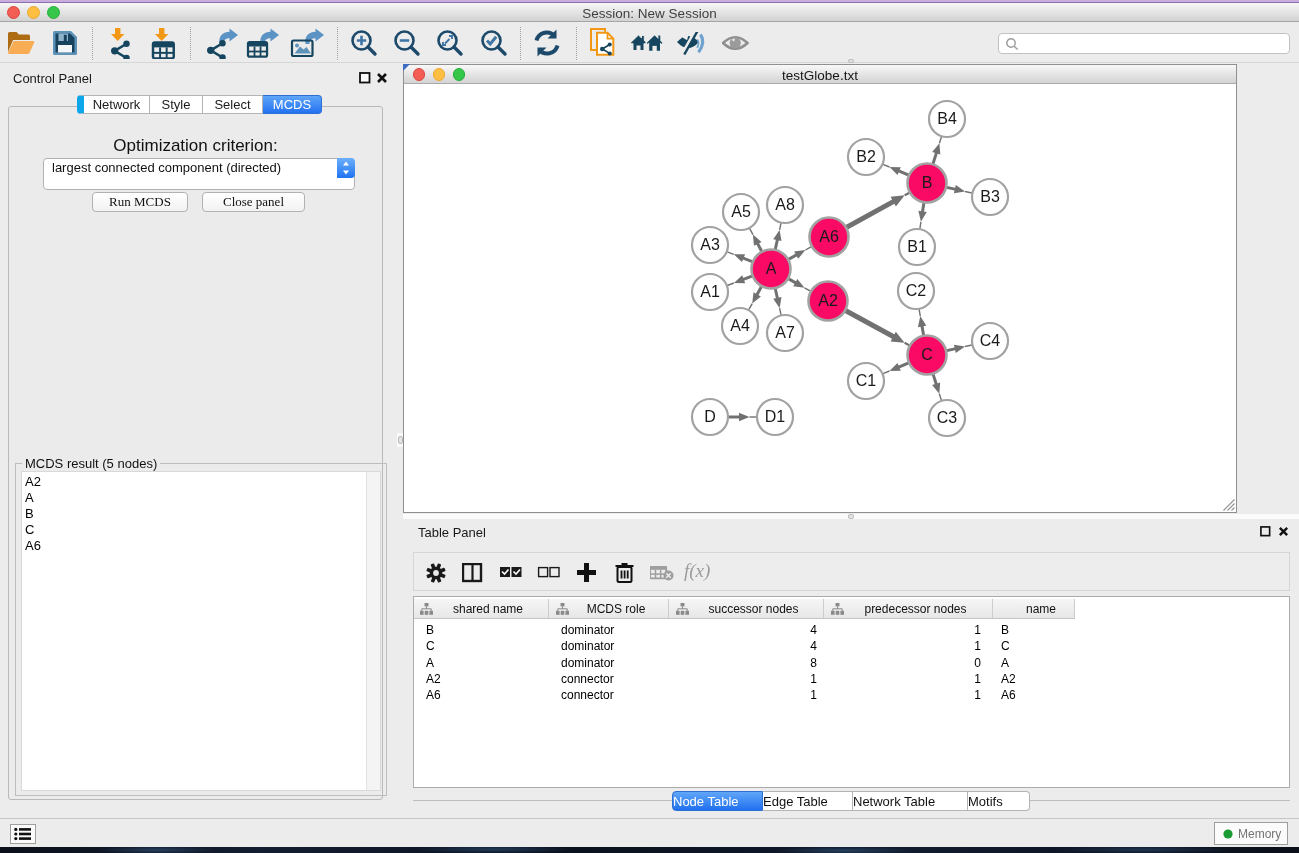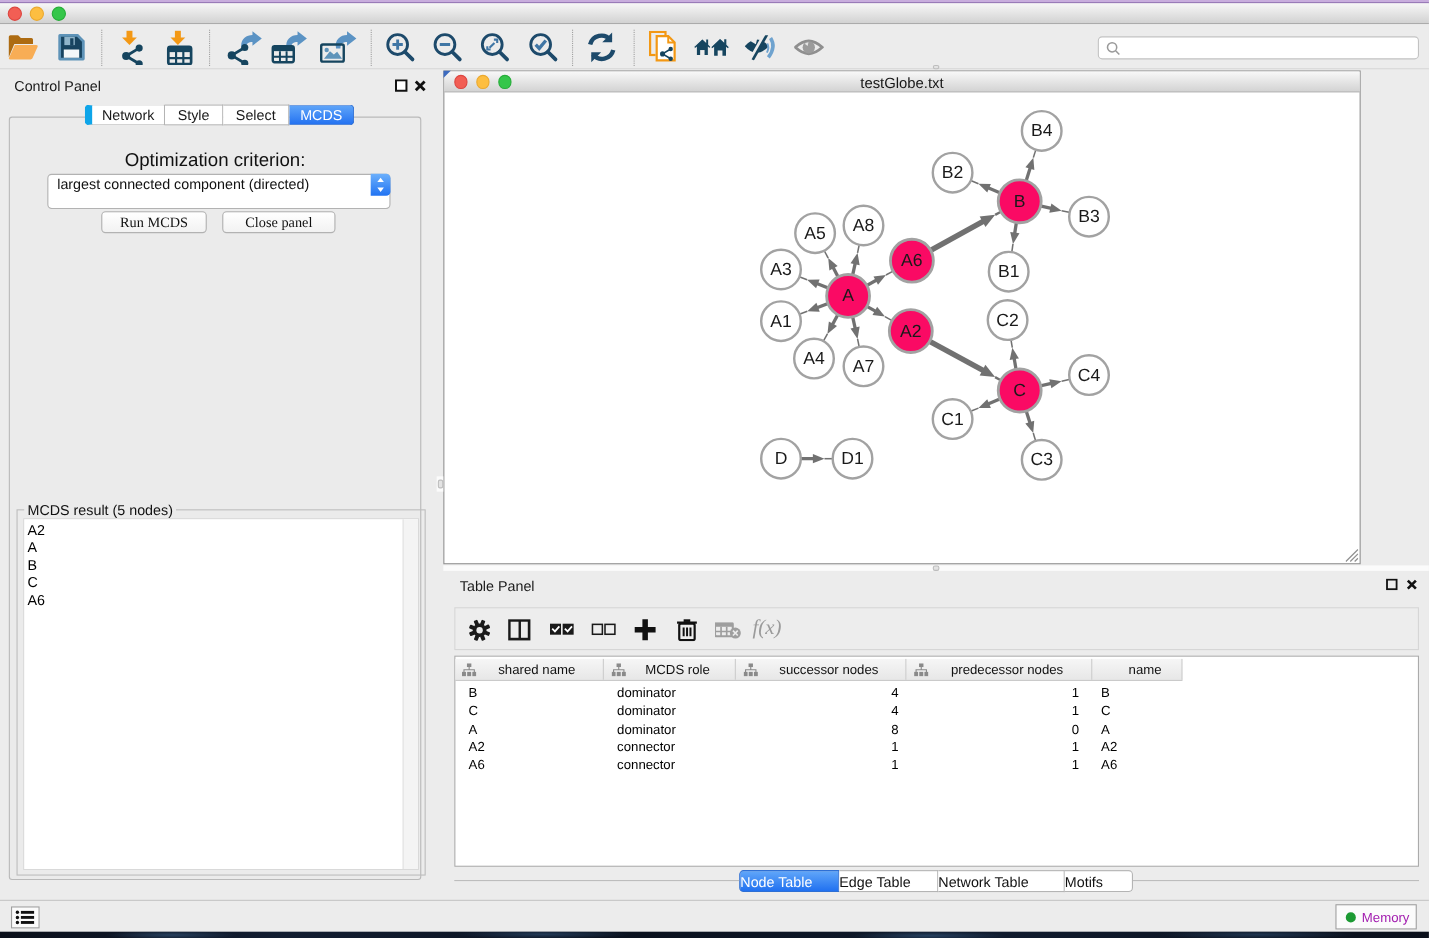--- a/index.html
+++ b/index.html
@@ -32,27 +32,28 @@
 #tp-title { position:absolute; left:15px; top:6px; font-size:13px; color:#1a1a1a; }
 #tp-toolbar { position:absolute; left:10px; top:33px; width:877px; height:39px; border:1px solid #d6d6d6; background:#ededed; }
 #tp-table { position:absolute; left:10px; top:77px; width:877px; height:192px; background:#fff; border:1px solid #ababab; }
 #tp-thead { position:absolute; left:0; top:2px; width:661px; height:20px; background:linear-gradient(#f6f6f6,#e7e7e7); border-bottom:1px solid #c5c5c5; }
 .thcell { position:absolute; top:0; height:19px; border-right:1px solid #cdcdcd; font-size:12px; color:#111; text-align:center; line-height:21px; padding-left:14px; }
 .trow { position:absolute; left:0; width:875px; height:16px; font-size:12px; color:#000; }
 .btab { position:absolute; top:0; height:20px; background:#fff; border:1px solid #b4b4b4; border-left:none; font-size:13px; color:#111; line-height:19px; }
 #statusbar { position:absolute; left:0; top:818px; width:1299px; height:29px; background:#ececec; border-top:1px solid #c6c6c6; }
 #wallpaper { position:absolute; left:0; top:847px; width:1299px; height:6px; background:radial-gradient(ellipse 60px 4px at 12% 50%, #27405e 0%, transparent 100%),radial-gradient(ellipse 80px 4px at 38% 40%, #223a57 0%, transparent 100%),radial-gradient(ellipse 70px 4px at 65% 60%, #25405f 0%, transparent 100%),radial-gradient(ellipse 90px 4px at 88% 45%, #1f3550 0%, transparent 100%),linear-gradient(90deg,#0a0f1a,#121d31 20%,#0a111e 45%,#101b2e 70%,#0a0f1a); }
 #listbtn { position:absolute; left:10px; top:824px; width:26px; height:20px; background:#fbfbfb; border:1px solid #9f9f9f; }
-#membtn { position:absolute; left:1214px; top:822px; width:74px; height:23px; background:#fbfbfb; border:1px solid #9e9e9e; font-size:12px; color:#a21caf; }
+#membtn { position:absolute; left:1214px; top:822px; width:74px; height:23px; background:#fbfbfb; border:1px solid #9e9e9e; font-size:12px; color:#737373; }
 </style></head><body>
 <div class="abs" id="purple"></div>
 <div class="abs" id="titlebar">
   <div class="tl" style="left:6.5px;background:#f25e54;border:1px solid #dc4641;"></div>
   <div class="tl" style="left:26.5px;background:#fdbe41;border:1px solid #eba92f;"></div>
   <div class="tl" style="left:46.5px;background:#35c64a;border:1px solid #27ad3a;"></div>
+  <div id="apptitle">Session: New Session</div>
 </div>
 <div class="abs" id="toolbar"></div>
 <div class="vsep" style="left:92px"></div>
 <div class="vsep" style="left:190px"></div>
 <div class="vsep" style="left:337px"></div>
 <div class="vsep" style="left:520px"></div>
 <div class="vsep" style="left:576px"></div>
 <div id="search">
     <svg width="14" height="14" style="position:absolute;left:6px;top:3px" viewBox="0 0 14 14">
       <circle cx="6" cy="6" r="4.2" fill="none" stroke="#9a9a9a" stroke-width="1.4"></circle>

